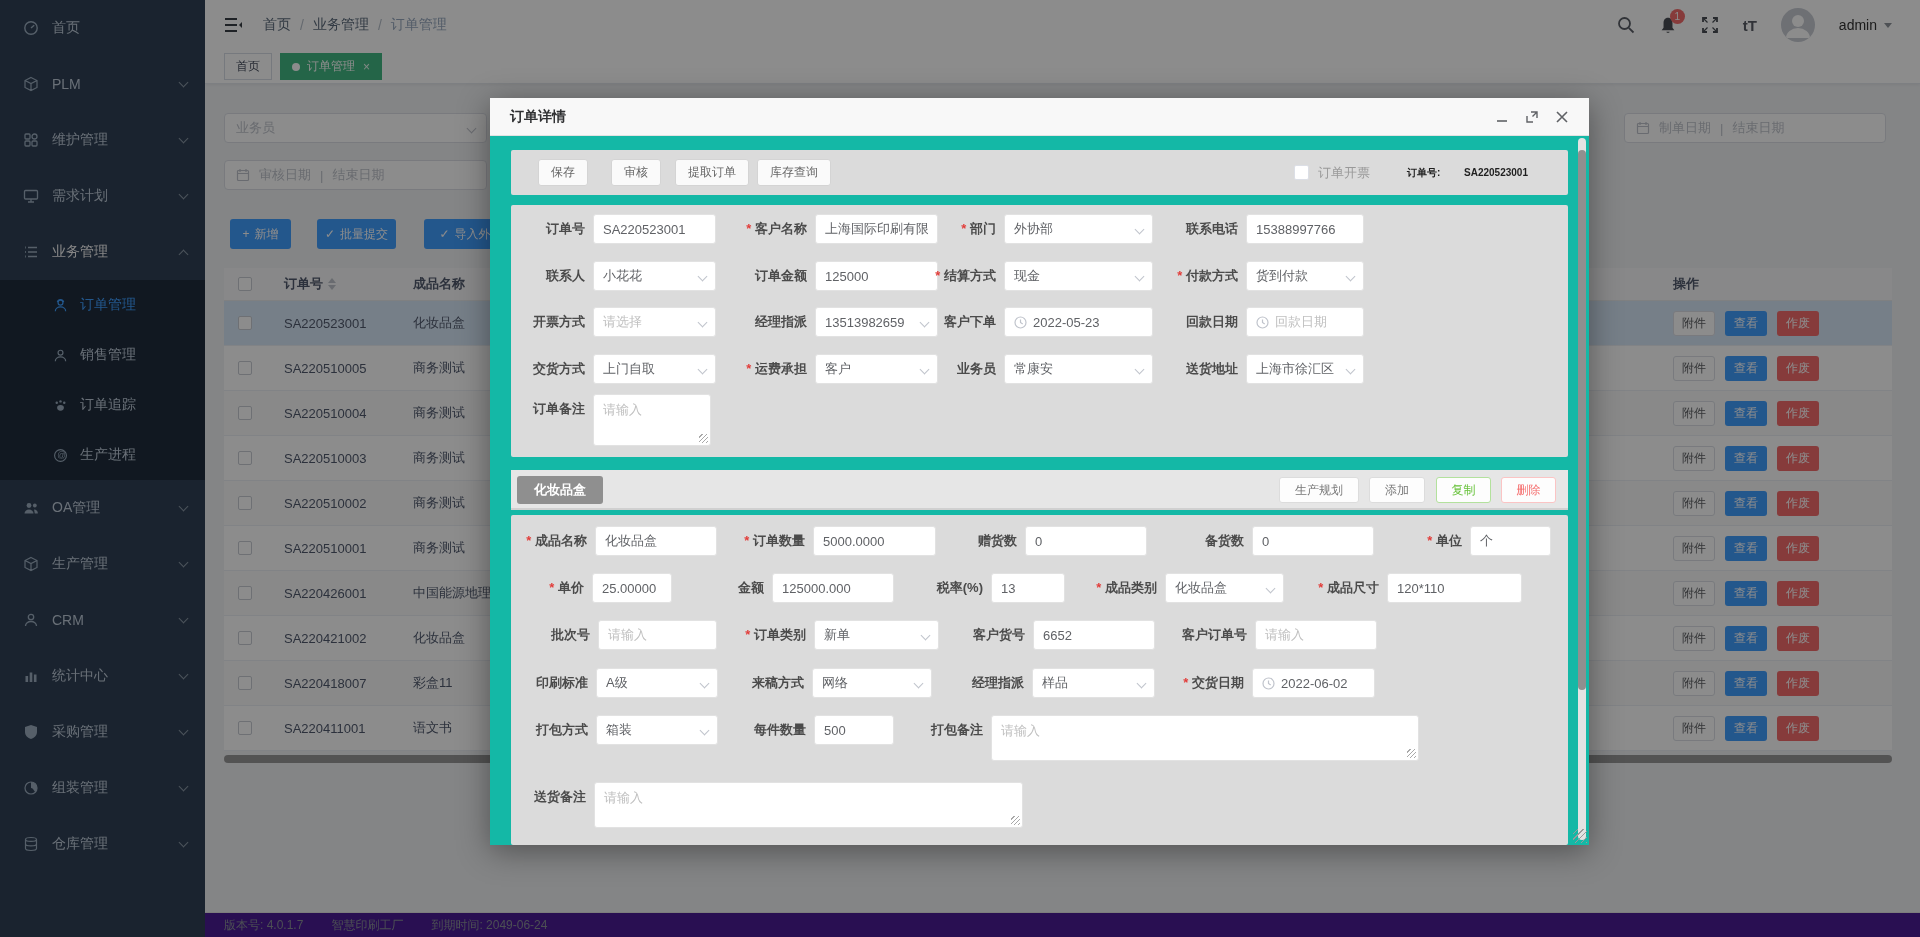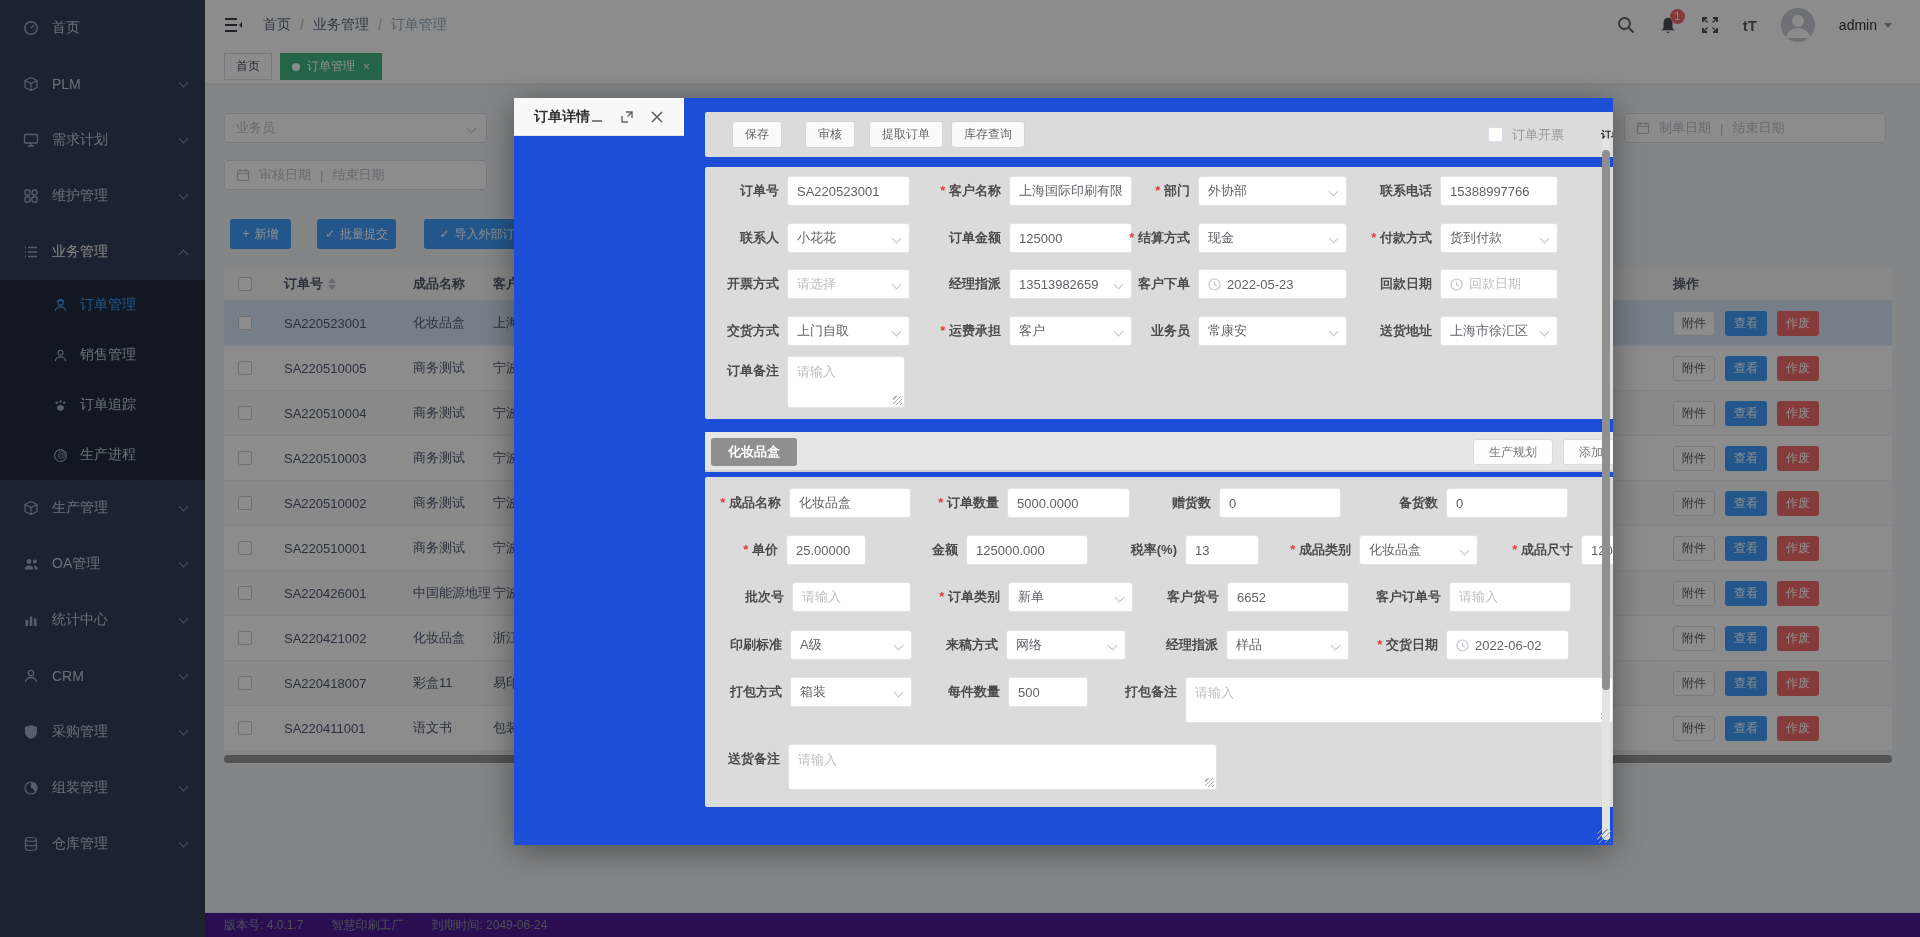--- a/index.html
+++ b/index.html
@@ -67,21 +67,21 @@
   .sort .desc{border-top:5px solid #c0c4cc}
   .mini{height:25px;padding:0 8px;font-size:12px;border-radius:3px;border:1px solid transparent;cursor:pointer;white-space:nowrap}
   .mini.plain{background:#fff;border-color:#dcdfe6;color:#606266}
   .mini.blue{background:#409eff;color:#fff}
   .mini.red{background:#f56c6c;color:#fff}
   .hscroll{position:absolute;left:19px;top:671px;width:1668px;height:8px;background:#989898;border-radius:4px}
   
   .footer{position:absolute;left:205px;right:0;bottom:0;height:25px;background:#4c1d95;border-top:1px solid #e4e4e4;display:flex;align-items:center;gap:28px;padding-left:19px;font-size:12px;color:#8a9099;z-index:5}
   
   .mask{position:absolute;inset:0;background:rgba(0,0,0,.45);z-index:40}
-  .modal{position:absolute;left:514px;top:98px;width:1099px;height:747px;background:#1d4ed8;z-index:50;box-shadow:0 6px 30px rgba(0,0,0,.4);display:flex;flex-direction:row}
+  .modal{position:absolute;left:490px;top:98px;width:1099px;height:747px;background:#14b8a6;z-index:50;box-shadow:0 6px 30px rgba(0,0,0,.4);display:flex;flex-direction:column}
   .modal-header{height:38px;background:#f8f8f8;border-bottom:1px solid #e2e2e2;display:flex;align-items:center;padding:0 20px;flex:none}
   .modal-title{font-size:14px;font-weight:bold;color:#303133}
   .win-btns{margin-left:auto;display:flex;gap:16px;color:#606266;align-items:center}
   .win-btns>*{cursor:pointer}
   .modal-body{position:relative;flex:1;overflow:hidden}
   .panel{position:absolute;background:#dbdbdb;border-radius:2px}
   .p-toolbar{left:21px;top:14px;width:1057px;height:45px}
   .p-order{left:21px;top:69px;width:1057px;height:252px}
   .tabsbar{position:absolute;left:21px;top:334px;width:1057px;height:40px;background:#e6e6e6;border-bottom:2px solid #d0d0d0}
   .p-prod{left:21px;top:379px;width:1057px;height:330px}
@@ -126,37 +126,37 @@
         <svg width="16" height="16" viewBox="0 0 16 16" fill="none" stroke="currentColor" stroke-width="1.2">
           <path d="M8 1.5 L14 4.5 V11.5 L8 14.5 L2 11.5 V4.5 Z M2 4.5 L8 7.5 L14 4.5 M8 7.5 V14.5"></path>
         </svg>
       </span>
     <span class="lbl">PLM</span>
       <span class="chev"></span>
   </div>
   <div class="mi">
     <span class="ic">
         <svg width="16" height="16" viewBox="0 0 16 16" fill="none" stroke="currentColor" stroke-width="1.3">
-          <rect x="1.5" y="2.5" width="13" height="8.5" rx="1"></rect>
-          <path d="M8 11 V14 M5 14 H11"></path>
-        </svg>
-      </span>
-    <span class="lbl">需求计划</span>
-      <span class="chev"></span>
-  </div>
-  <div class="mi">
-    <span class="ic">
-        <svg width="16" height="16" viewBox="0 0 16 16" fill="none" stroke="currentColor" stroke-width="1.3">
           <rect x="2" y="2" width="5" height="5" rx="1"></rect>
           <rect x="9" y="2" width="5" height="5" rx="2.5"></rect>
           <rect x="2" y="9" width="5" height="5" rx="1"></rect>
           <rect x="9" y="9" width="5" height="5" rx="1"></rect>
         </svg>
       </span>
     <span class="lbl">维护管理</span>
+      <span class="chev"></span>
+  </div>
+  <div class="mi">
+    <span class="ic">
+        <svg width="16" height="16" viewBox="0 0 16 16" fill="none" stroke="currentColor" stroke-width="1.3">
+          <rect x="1.5" y="2.5" width="13" height="8.5" rx="1"></rect>
+          <path d="M8 11 V14 M5 14 H11"></path>
+        </svg>
+      </span>
+    <span class="lbl">需求计划</span>
       <span class="chev"></span>
   </div>
   <div class="mi open">
     <span class="ic">
         <svg width="16" height="16" viewBox="0 0 16 16" fill="none" stroke="currentColor" stroke-width="1.4">
           <path d="M5 3.5 H14 M5 8 H14 M5 12.5 H14"></path>
           <path d="M2 3.5 H2.8 M2 8 H2.8 M2 12.5 H2.8" stroke-width="2"></path>
         </svg>
       </span>
     <span class="lbl">业务管理</span>
@@ -198,58 +198,58 @@
           <svg width="15" height="15" viewBox="0 0 16 16" fill="none" stroke="currentColor" stroke-width="1.2">
             <circle cx="8" cy="8" r="6.3"></circle>
             <text x="4.5" y="11" font-size="9" fill="currentColor" stroke="none">@</text>
           </svg>
         </span>
       <span class="lbl">生产进程</span>
     </div>
   </div>
   <div class="mi">
     <span class="ic">
-        <svg width="16" height="16" viewBox="0 0 16 16" fill="none" stroke="currentColor" stroke-width="1.2">
-          <path d="M8 1.5 L14 4.5 V11.5 L8 14.5 L2 11.5 V4.5 Z M2 4.5 L8 7.5 L14 4.5 M8 7.5 V14.5"></path>
-        </svg>
-      </span>
-    <span class="lbl">生产管理</span>
-      <span class="chev"></span>
-  </div>
-  <div class="mi">
-    <span class="ic">
         <svg width="16" height="16" viewBox="0 0 16 16" fill="currentColor">
           <circle cx="6" cy="5.5" r="2.4"></circle>
           <path d="M1.5 13.5 a4.5 4 0 0 1 9 0 Z"></path>
           <circle cx="11.8" cy="5.5" r="1.9"></circle>
           <path d="M11 9.5 a3.8 3.5 0 0 1 3.8 4 H11.8"></path>
         </svg>
       </span>
     <span class="lbl">OA管理</span>
       <span class="chev"></span>
   </div>
   <div class="mi">
     <span class="ic">
+        <svg width="16" height="16" viewBox="0 0 16 16" fill="none" stroke="currentColor" stroke-width="1.2">
+          <path d="M8 1.5 L14 4.5 V11.5 L8 14.5 L2 11.5 V4.5 Z M2 4.5 L8 7.5 L14 4.5 M8 7.5 V14.5"></path>
+        </svg>
+      </span>
+    <span class="lbl">生产管理</span>
+      <span class="chev"></span>
+  </div>
+  <div class="mi">
+    <span class="ic">
+        <svg width="16" height="16" viewBox="0 0 16 16" fill="none" stroke="currentColor" stroke-width="1.3">
+          <circle cx="8" cy="5" r="2.7"></circle>
+          <path d="M2.5 14 a5.5 4.5 0 0 1 11 0"></path>
+        </svg>
+      </span>
+    <span class="lbl">CRM</span>
+      <span class="chev"></span>
+  </div>
+  <div class="mi">
+    <span class="ic">
         <svg width="16" height="16" viewBox="0 0 16 16" fill="currentColor">
           <rect x="2.5" y="8" width="2.6" height="6"></rect>
           <rect x="6.7" y="4.5" width="2.6" height="9.5"></rect>
           <rect x="10.9" y="6.5" width="2.6" height="7.5"></rect>
         </svg>
       </span>
     <span class="lbl">统计中心</span>
-      <span class="chev"></span>
-  </div>
-  <div class="mi">
-    <span class="ic">
-        <svg width="16" height="16" viewBox="0 0 16 16" fill="none" stroke="currentColor" stroke-width="1.3">
-          <circle cx="8" cy="5" r="2.7"></circle>
-          <path d="M2.5 14 a5.5 4.5 0 0 1 11 0"></path>
-        </svg>
-      </span>
-    <span class="lbl">CRM</span>
       <span class="chev"></span>
   </div>
   <div class="mi">
     <span class="ic">
         <svg width="16" height="16" viewBox="0 0 16 16" fill="currentColor">
           <path d="M8 1 L14 3 V8 C14 11.8 11.2 13.8 8 15 C4.8 13.8 2 11.8 2 8 V3 Z M8 3 L8 13"></path>
         </svg>
       </span>
     <span class="lbl">采购管理</span>
       <span class="chev"></span>

